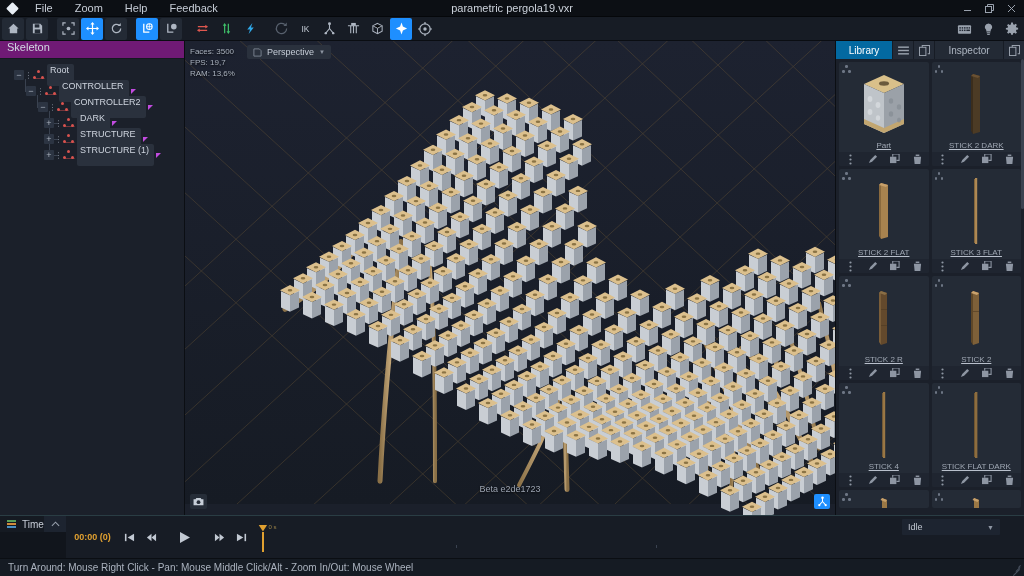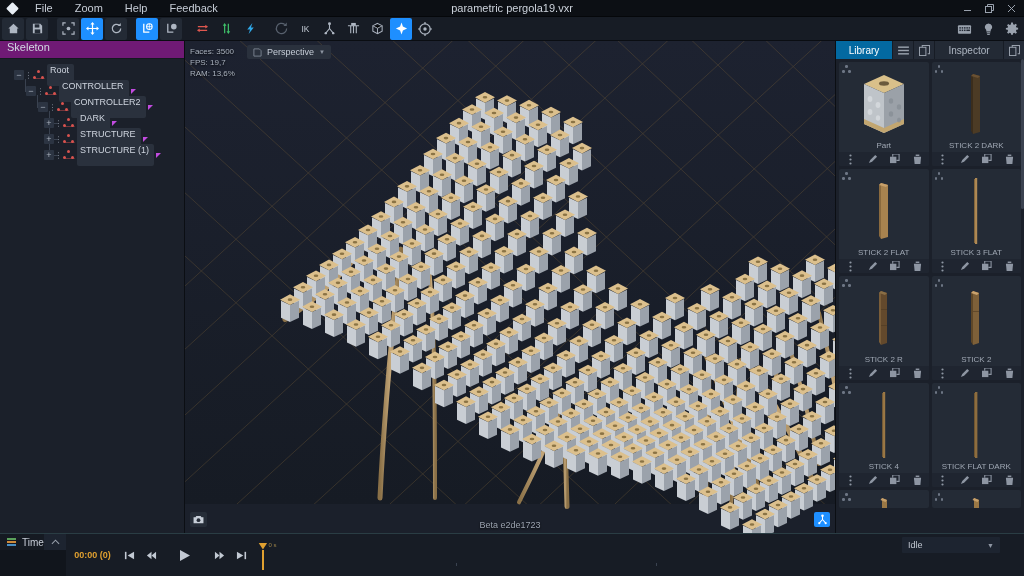--- a/index.html
+++ b/index.html
@@ -101,21 +101,21 @@
                    color:#a9b1bd; text-shadow:0 1px 2px rgba(0,0,0,.8); }
   .vp-persp {
     position:absolute; left:62px; top:4px; height:14px; background:#2a313d; border-radius:2px;
     display:flex; align-items:center; gap:5px; padding:0 6px; font-size:9px; color:#c5ccd6;
     cursor:default;
   }
   .vp-cam {
     position:absolute; left:5px; bottom:6px; width:17px; height:15px; background:#262d38;
     border-radius:2px; display:flex; align-items:center; justify-content:center; cursor:default;
   }
-  .vp-beta { position:absolute; bottom:3px; left:0; right:0; text-align:center; font-size:9px;
+  .vp-beta { position:absolute; bottom:21px; left:0; right:0; text-align:center; font-size:9px;
              color:#9aa2af; text-shadow:0 1px 2px rgba(0,0,0,.8); }
   .vp-blue {
     position:absolute; right:5px; bottom:6px; width:16px; height:15px; background:#1e8fff;
     border-radius:2px; display:flex; align-items:center; justify-content:center; cursor:default;
   }
 
   
   .right-panel { width:189px; flex:0 0 189px; background:#1b202a; display:flex; flex-direction:column;
                  border-left:1px solid #0b0e13; }
   .lib-tabs { height:18px; display:flex; align-items:stretch; background:#171c25; flex:0 0 18px; }
@@ -129,21 +129,21 @@
   }
   .lib-insp {
     flex:1; display:flex; align-items:center; justify-content:center; background:#232a35;
     font-size:10px; color:#aeb6c2; margin-left:1px; cursor:default;
   }
   .lib-grid {
     flex:1; display:grid; grid-template-columns:1fr 1fr; gap:3px; padding:3px;
     align-content:start; overflow:hidden; position:relative;
   }
   .lib-card { background:#242b36; border-radius:2px; display:flex; flex-direction:column;
-              height:104px; overflow:hidden; position:relative; }
+              height:104px; overflow:hidden; position:relative;text-decoration:underline; }
   .lib-badge { position:absolute; left:3px; top:3px; width:9px; height:9px; }
   .lib-badge i { position:absolute; width:2.5px; height:2.5px; background:#6d7684; border-radius:50%; }
   .lib-badge i.a{left:3px;top:0;} .lib-badge i.b{left:0;top:5px;} .lib-badge i.c{left:6px;top:5px;}
   .lib-thumb { flex:1; display:flex; align-items:center; justify-content:center; padding-top:6px; }
   .lib-name { text-align:center; font-size:8px; color:#9fa7b3; padding:1px 2px 2px;
               white-space:nowrap; overflow:hidden; text-overflow:ellipsis; }
   .lib-acts { height:14px; display:flex; background:#1f2530; }
   .lib-act { flex:1; display:flex; align-items:center; justify-content:center; cursor:default;
              color:#8e96a3; }
   .lib-scroll { position:absolute; right:0; top:0; width:3px; height:150px; background:#3b4250;
@@ -2841,13 +2841,21 @@
         <div class="tl-tick" style="left:200px;"></div>
         <div class="tl-tick" style="left:400px;"></div>
       </div>
       <div class="tl-state">
         <span>Idle</span>
         <span class="cv">▼</span>
       </div>
     </div>
   </div>
 
+  <div class="statusbar">
+    <span>Turn Around: Mouse Right Click - Pan: Mouse Middle Click/Alt - Zoom In/Out: Mouse Wheel</span>
+    <span class="st-resize">
+        <i></i>
+        <i></i>
+        <i></i>
+      </span>
+  </div>
 </div>
 
 </body></html>

